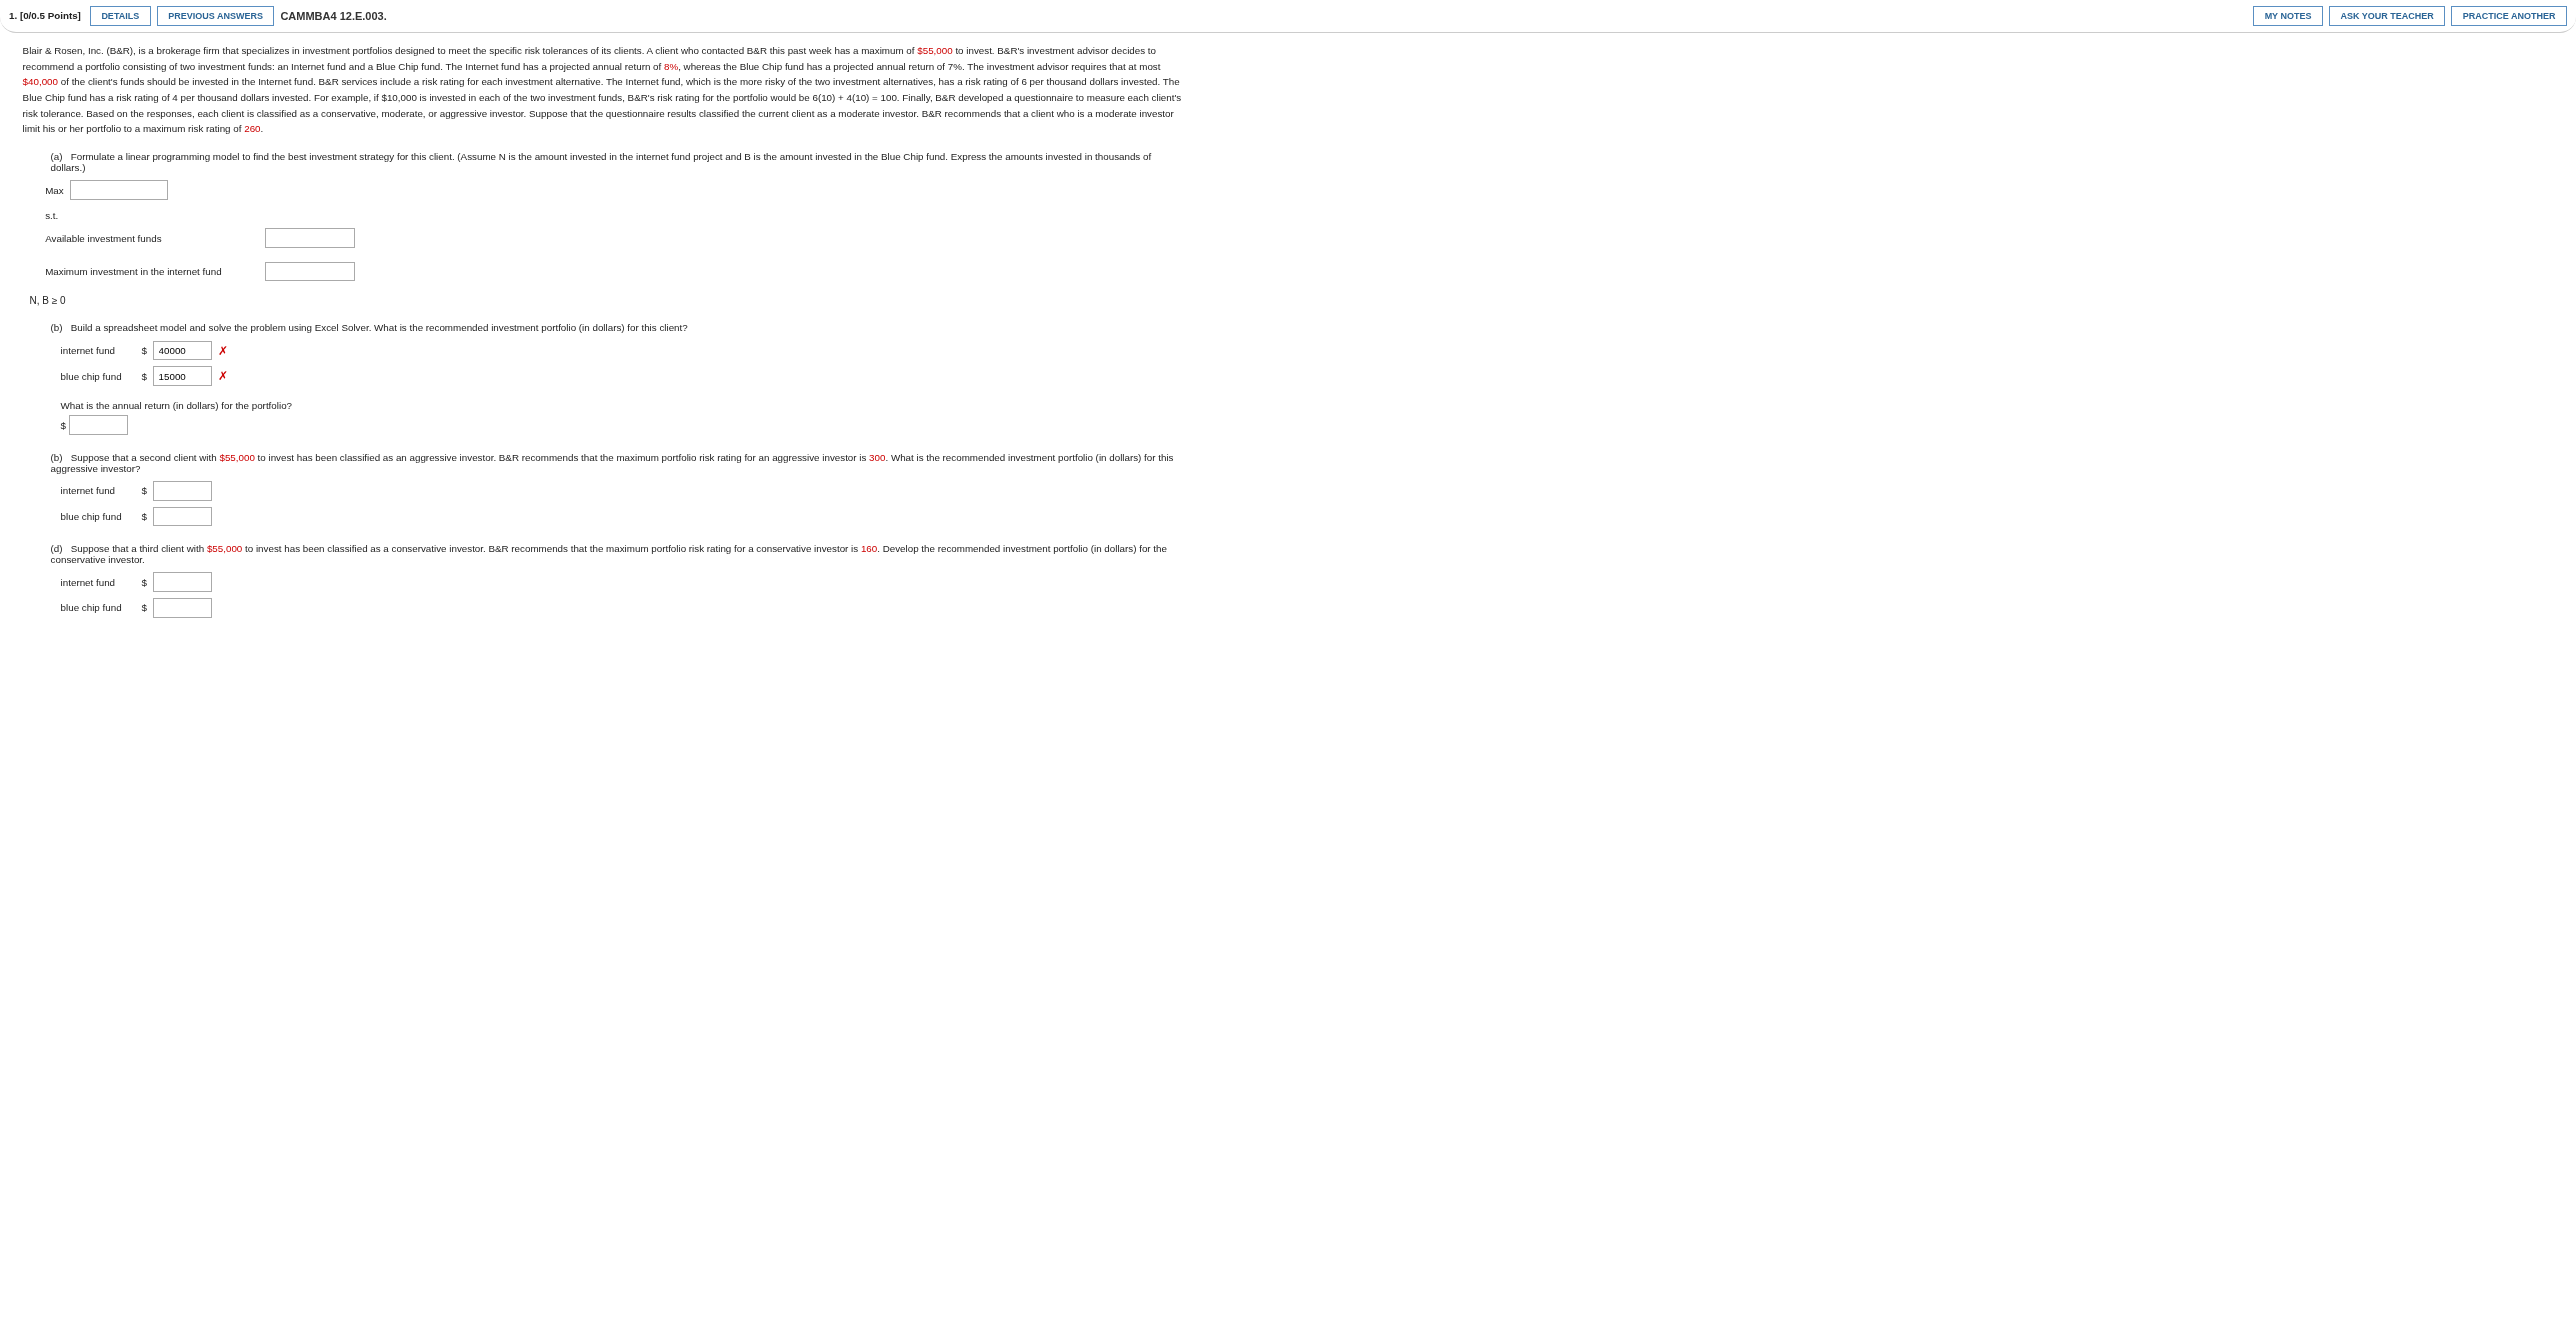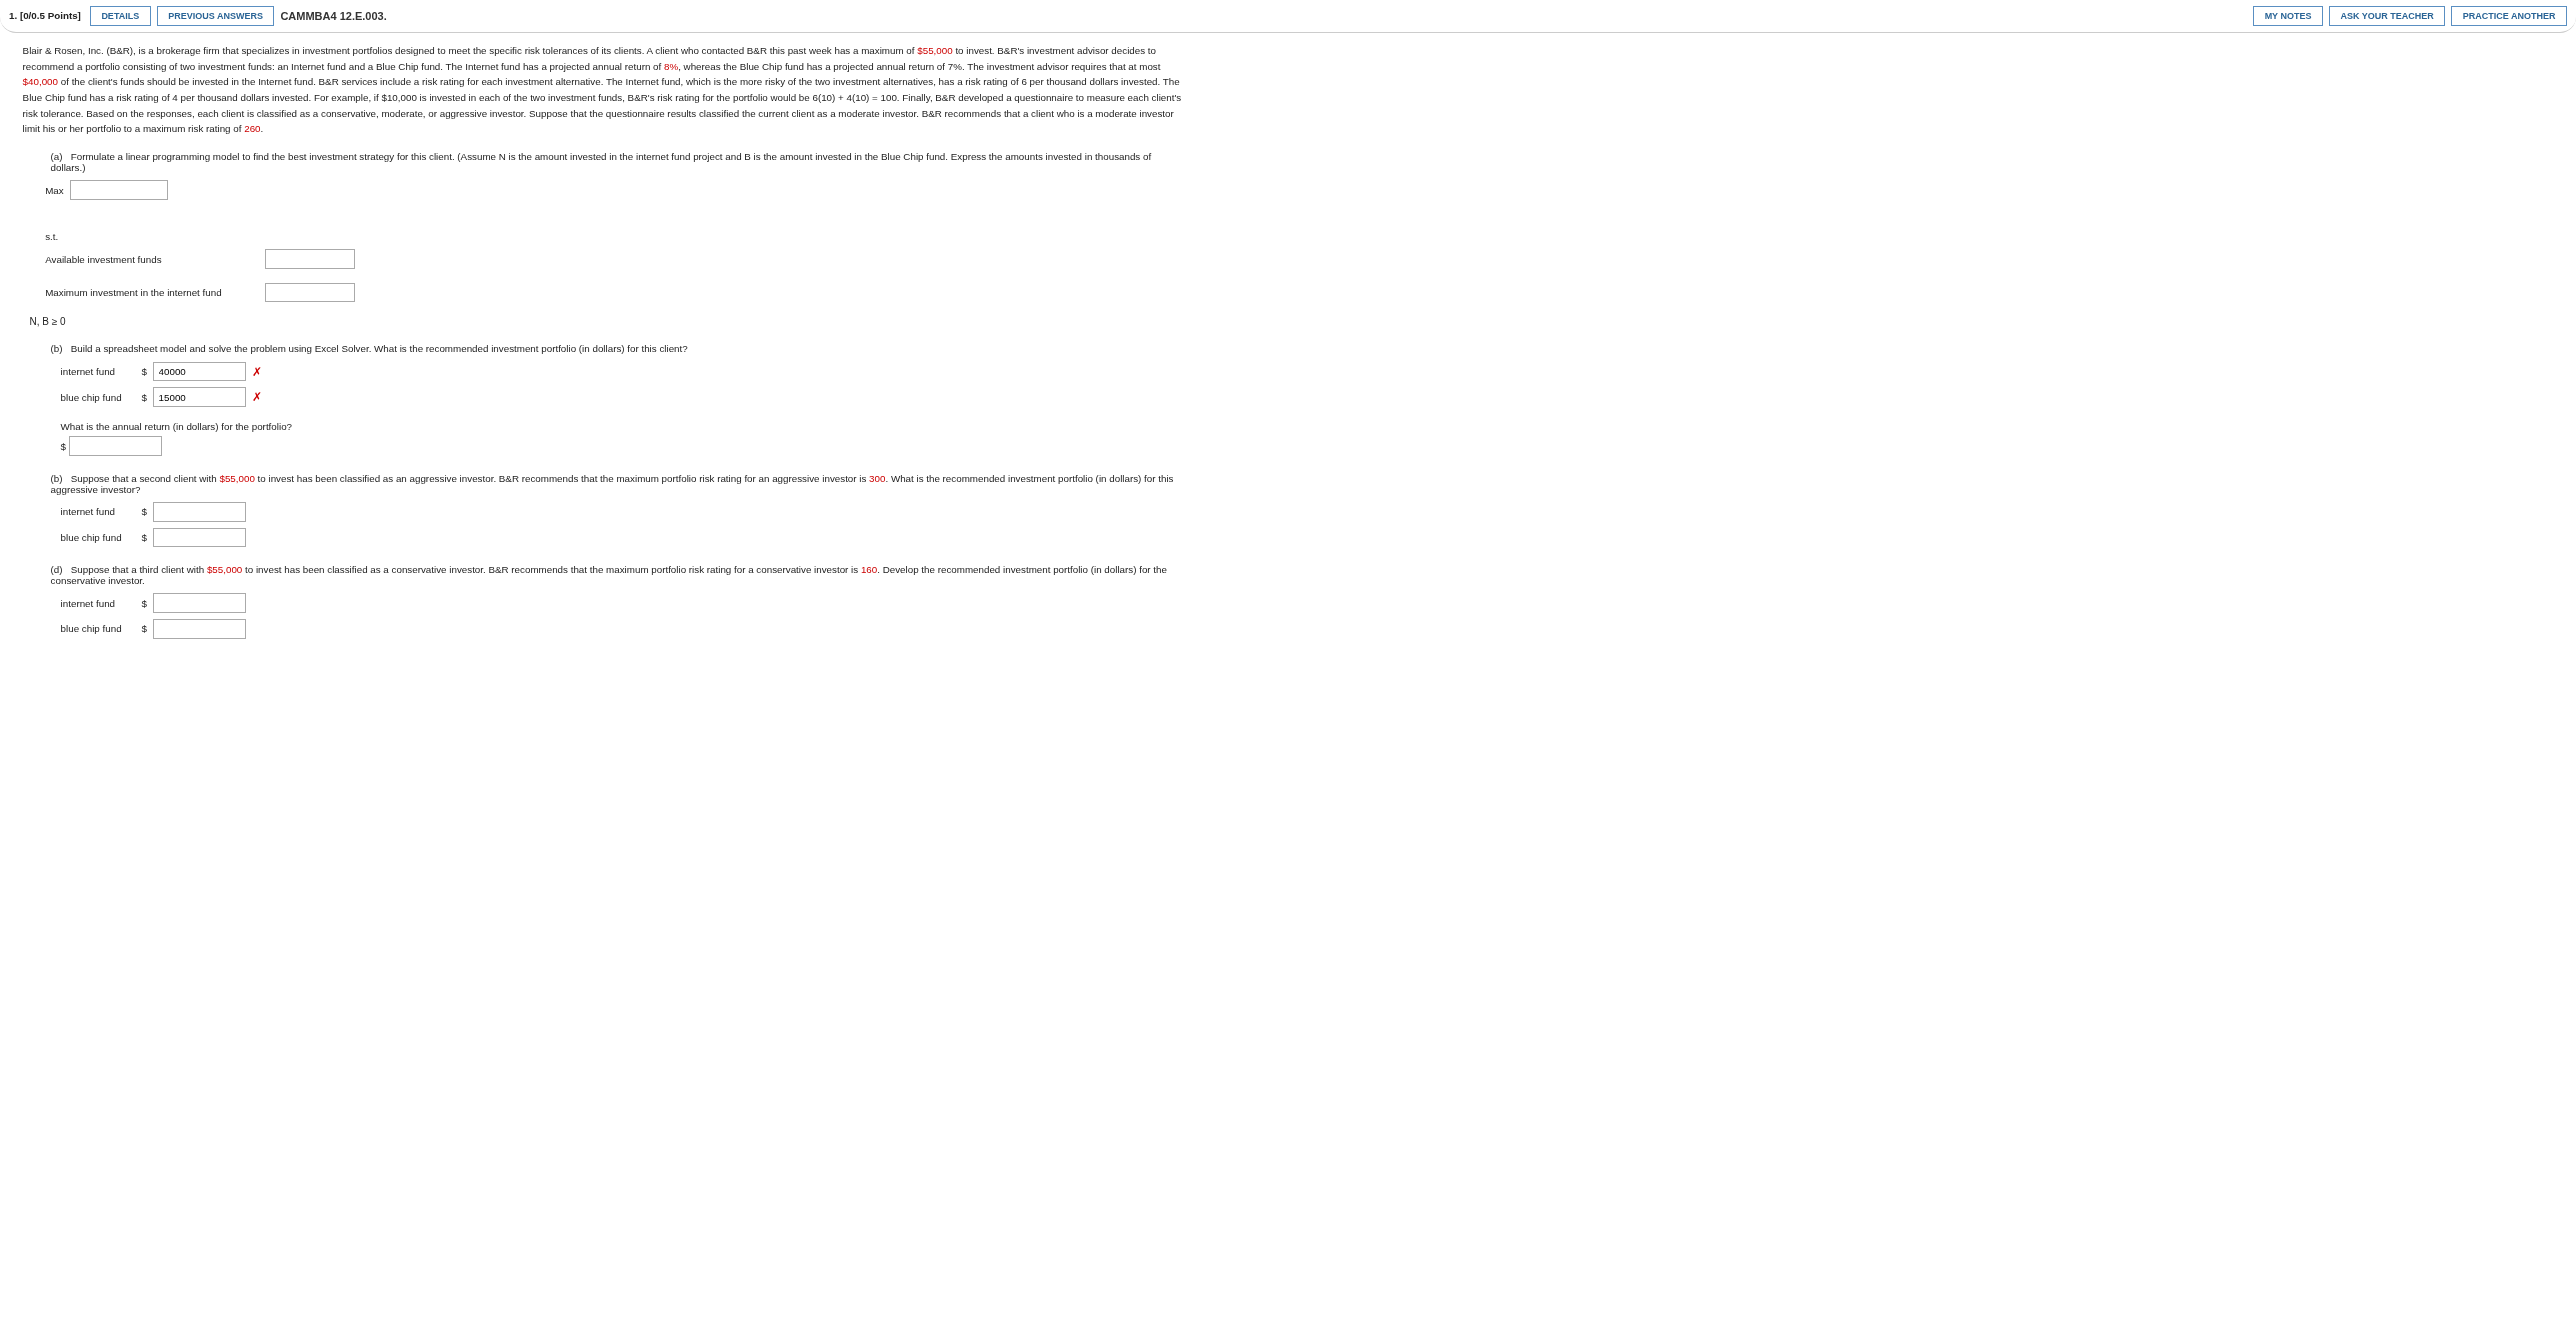--- a/index.html
+++ b/index.html
@@ -64,21 +64,21 @@
       margin-bottom: 7.5px;
       padding-left: 28px;
     }
     .part-section {
       margin-bottom: 16.6px;
     }
     .max-row {
       display: flex;
       align-items: center;
       gap: 6px;
-      margin-bottom: 31px;
+      margin-bottom: 10px;
       margin-left: 22.6px;
     }
     .st-label {
       margin-left: 22.6px;
       margin-bottom: 7.5px;
       font-size: 9.8px;
     }
     .constraint-row {
       display: flex;
       align-items: center;
@@ -94,21 +94,21 @@
       border: 0.8px solid #aaa;
       padding: 2.3px 4.5px;
       font-size: 9.8px;
       width: 90px;
       height: 19.6px;
     }
     .text-input-small {
       border: 0.8px solid #aaa;
       padding: 2.3px 4.5px;
       font-size: 9.8px;
-      width: 93px;
+      width: 59px;
       height: 19.6px;
     }
     .nonneg-label {
       margin-left: 7px;
       font-size: 10px;
       margin-bottom: 13.6px;
     }
     .part-b-section {
       margin-bottom: 16.6px;
     }

